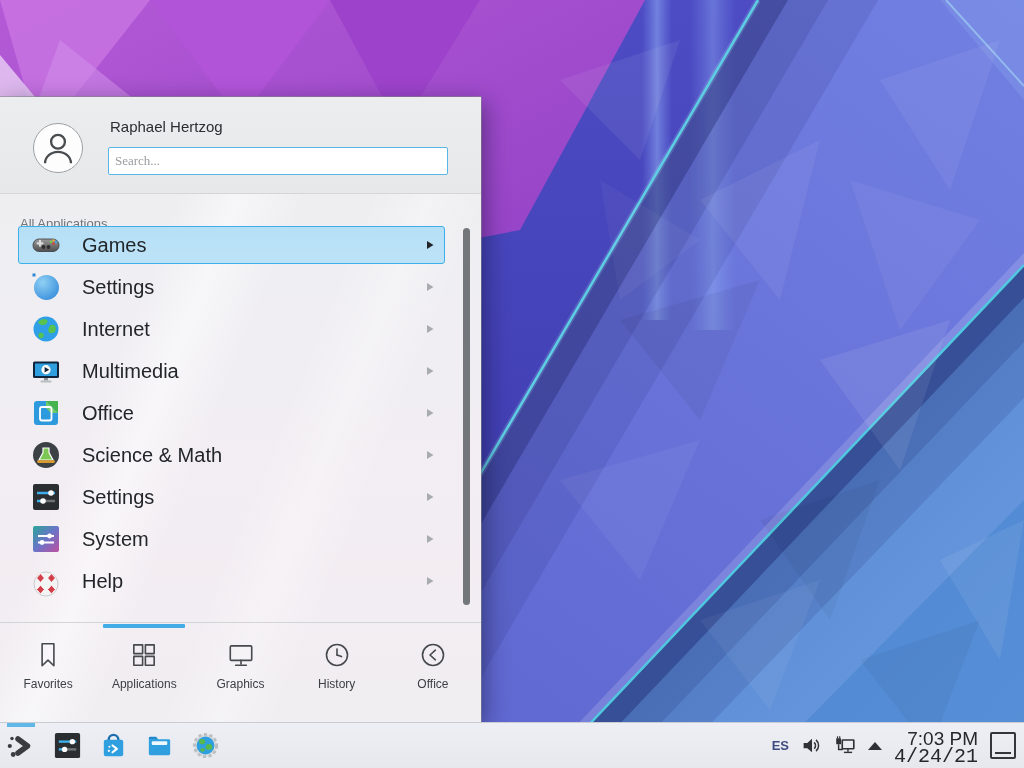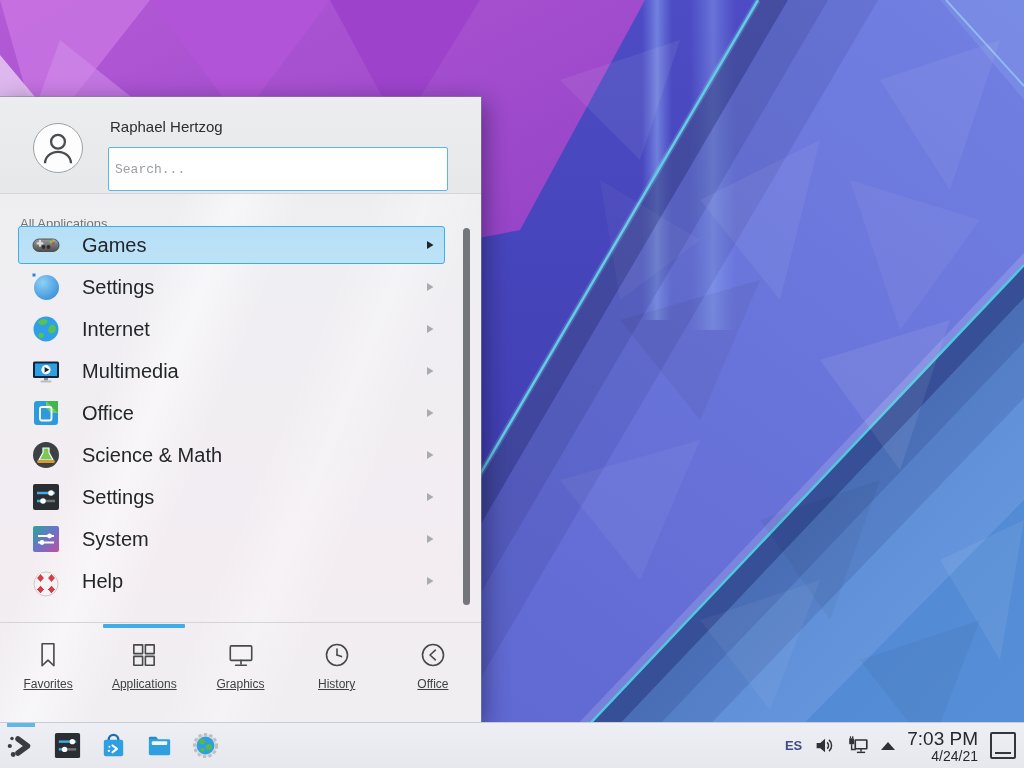--- a/index.html
+++ b/index.html
@@ -14,23 +14,23 @@
     background:
       linear-gradient(112deg, rgba(255,255,255,0) 30%, rgba(255,255,255,.50) 38%, rgba(255,255,255,0) 47%, rgba(255,255,255,0) 56%, rgba(255,255,255,.30) 64%, rgba(255,255,255,0) 72%),
       linear-gradient(180deg,#edeef0 0%,#f0eef2 40%,#f3edf2 75%,#f0eef1 100%);
     box-shadow:0 0 0 1px rgba(130,134,138,.55), 4px 6px 22px rgba(10,10,40,.45);
   }
   #k-header{position:absolute;left:0;top:0;right:0;height:96px;
     background:linear-gradient(#ecedef,#e7e8ea);border-bottom:1px solid #d3d5d7;}
   #avatar{position:absolute;left:33px;top:26px;width:50px;height:50px;border-radius:50%;
     background:#fdfdfd;border:1px solid #9da0a3;box-sizing:border-box;}
   #user-name{position:absolute;left:110px;top:21px;font-size:15px;color:#2b2e31;}
-  #search{position:absolute;left:108px;top:50px;width:340px;height:44px;box-sizing:border-box;
+  #search{position:absolute;left:108px;top:50px;width:340px;height:28px;box-sizing:border-box;
     border:1px solid #59b6e8;border-radius:2px;background:#ffffff;font-size:13px;
-    padding:0 6px;color:#232629;outline:none;font-family:Liberation Mono, monospace;}
+    padding:0 6px;color:#232629;outline:none;font-family:Liberation Serif, serif;}
   #search::placeholder{color:#9a9da1;}
   #section-label{position:absolute;left:20px;top:103px;font-size:13px;color:#717578;margin-top:16px;}
 
   #app-list{position:absolute;left:0;top:127px;right:0;height:398px;overflow:hidden;}
   .app-row{position:relative;height:42px;margin:0 36px 0 18px;}
   .app-row .row-box{position:absolute;inset:2px 0;border-radius:3px;}
   .app-row.selected .row-box{background:#b5ddf5;border:1px solid #3daee9;
     background:linear-gradient(rgba(61,174,233,.34),rgba(61,174,233,.30)),#f4f9fd;}
   .app-icon{position:absolute;left:12px;top:5px;width:32px;height:32px;}
   .app-label{position:absolute;left:64px;top:0;line-height:42px;font-size:20px;color:#232629;}
@@ -38,40 +38,40 @@
   .row-arrow polygon{fill:#a9acaf;}
   .app-row.selected .row-arrow polygon{fill:#232629;}
 
   #list-scrollbar{position:absolute;right:11px;top:131px;width:7px;height:377px;
     border-radius:3.5px;background:#73767a;}
   #k-divider{position:absolute;left:0;right:0;top:525px;height:1px;background:#d2d4d6;}
 
   #k-footer{position:absolute;left:0;top:526px;right:0;height:99px;display:flex;}
   .k-tab{flex:1;position:relative;display:flex;flex-direction:column;align-items:center;}
   .k-tab .tab-icon{margin-top:17px;width:30px;height:30px;}
-  .k-tab .tab-label{margin-top:7px;font-size:12px;color:#3e4144;text-decoration:underline;}
+  .k-tab .tab-label{margin-top:7px;font-size:12px;color:#3e4144;}
   .k-tab.active::before{content:"";position:absolute;top:1px;left:7px;right:7px;height:4px;
     background:#42ace6;border-radius:1px;}
   .oicon{stroke:#474a4d;stroke-width:1.5;fill:none;stroke-linecap:round;stroke-linejoin:round;}
 
   
   #taskbar{position:absolute;left:0;top:722px;width:1024px;height:46px;z-index:6;
     background:linear-gradient(#eeeff4,#e6e8ee);border-top:1px solid rgba(150,153,160,.35);
     box-sizing:border-box;display:flex;align-items:center;}
   #task-launchers{display:flex;align-items:center;gap:10px;padding-left:3px;}
   .task-btn{position:relative;width:36px;height:45px;display:flex;align-items:center;justify-content:center;}
   .task-btn.active::before{content:"";position:absolute;top:0;left:4px;right:4px;height:3.5px;background:#5fb8e8;}
   #tray{margin-left:auto;display:flex;align-items:center;gap:12px;padding-right:8px;}
   #kbd-layout{font-size:13px;font-weight:700;color:#3e4c82;}
   .tray-ico{display:flex;align-items:center;justify-content:center;}
   #tray-caret{width:0;height:0;border-left:7px solid transparent;border-right:7px solid transparent;
     border-bottom:8px solid #2e3136;}
   #clock{text-align:right;color:#25282b;}
   #clock .time{font-size:19px;line-height:21px;}
-  #clock .date{font-size:14px;line-height:15px;}
+  #clock .date{font-size:20px;line-height:15px;font-family:Liberation Mono, monospace;}
   #show-desktop{width:26px;height:27px;border:2px solid #34373a;border-radius:2px;
     position:relative;box-sizing:border-box;}
   #show-desktop::after{content:"";position:absolute;left:3px;right:3px;bottom:3px;height:2px;background:#34373a;}
 </style>
 </head>
 <body>
 
 <div id="screen">
 
   <svg id="wallpaper" viewBox="0 0 1024 768" preserveAspectRatio="none">

